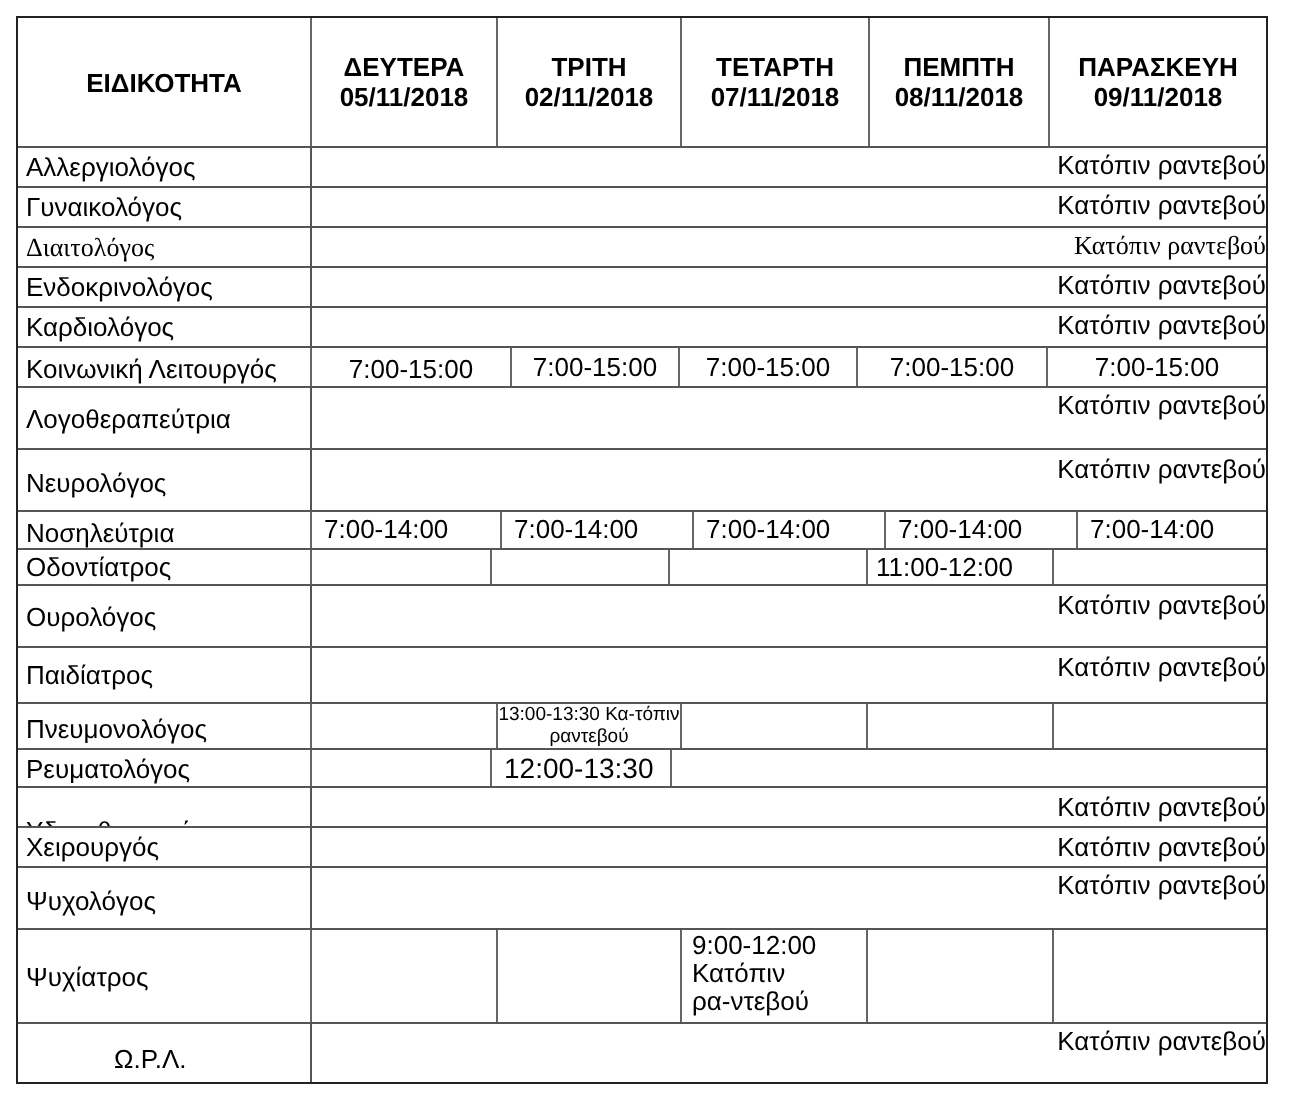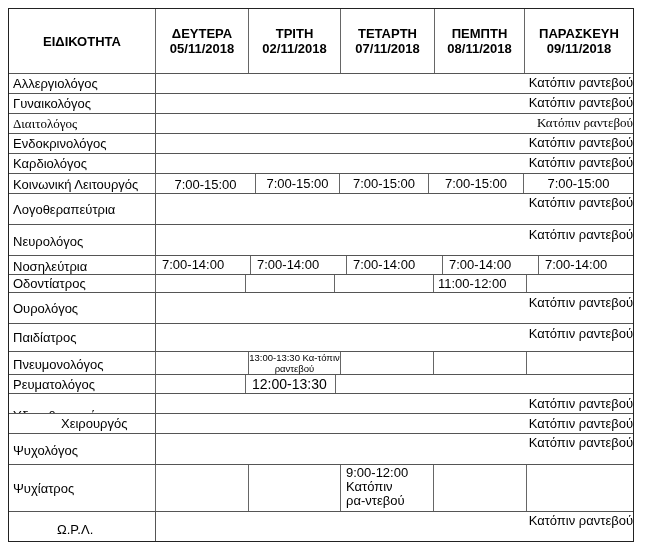--- a/index.html
+++ b/index.html
@@ -142,21 +142,21 @@
     <div class="cell bl left" style="left:236px;width:90px;padding-left:6px;padding-top:2px;font-size:14px;">12:00-13:30</div>
     <div class="cell bl" style="left:326px;right:0;"></div>
   </div>
 
   <div class="row" style="top:384px;height:20px;">
     <div class="cell name" style="padding-top:2px;margin-top:12px;">Υδατοθεραπεία</div>
     <div class="cell span" style="padding-top:2px;">Κατόπιν ραντεβού</div>
   </div>
 
   <div class="row" style="top:404px;height:20px;">
-    <div class="cell name" style="padding-top:2px;margin-left:48px;">Χειρουργός</div>
+    <div class="cell name" style="padding-top:2px;">Χειρουργός</div>
     <div class="cell span" style="padding-top:2px;">Κατόπιν ραντεβού</div>
   </div>
 
   <div class="row" style="top:424px;height:31px;">
     <div class="cell name vmid" style="padding-top:3px;">Ψυχολόγος</div>
     <div class="cell span" style="padding-top:1px;">Κατόπιν ραντεβού</div>
   </div>
 
   <div class="row" style="top:455px;height:47px;">
     <div class="cell name vmid">Ψυχίατρος</div>

